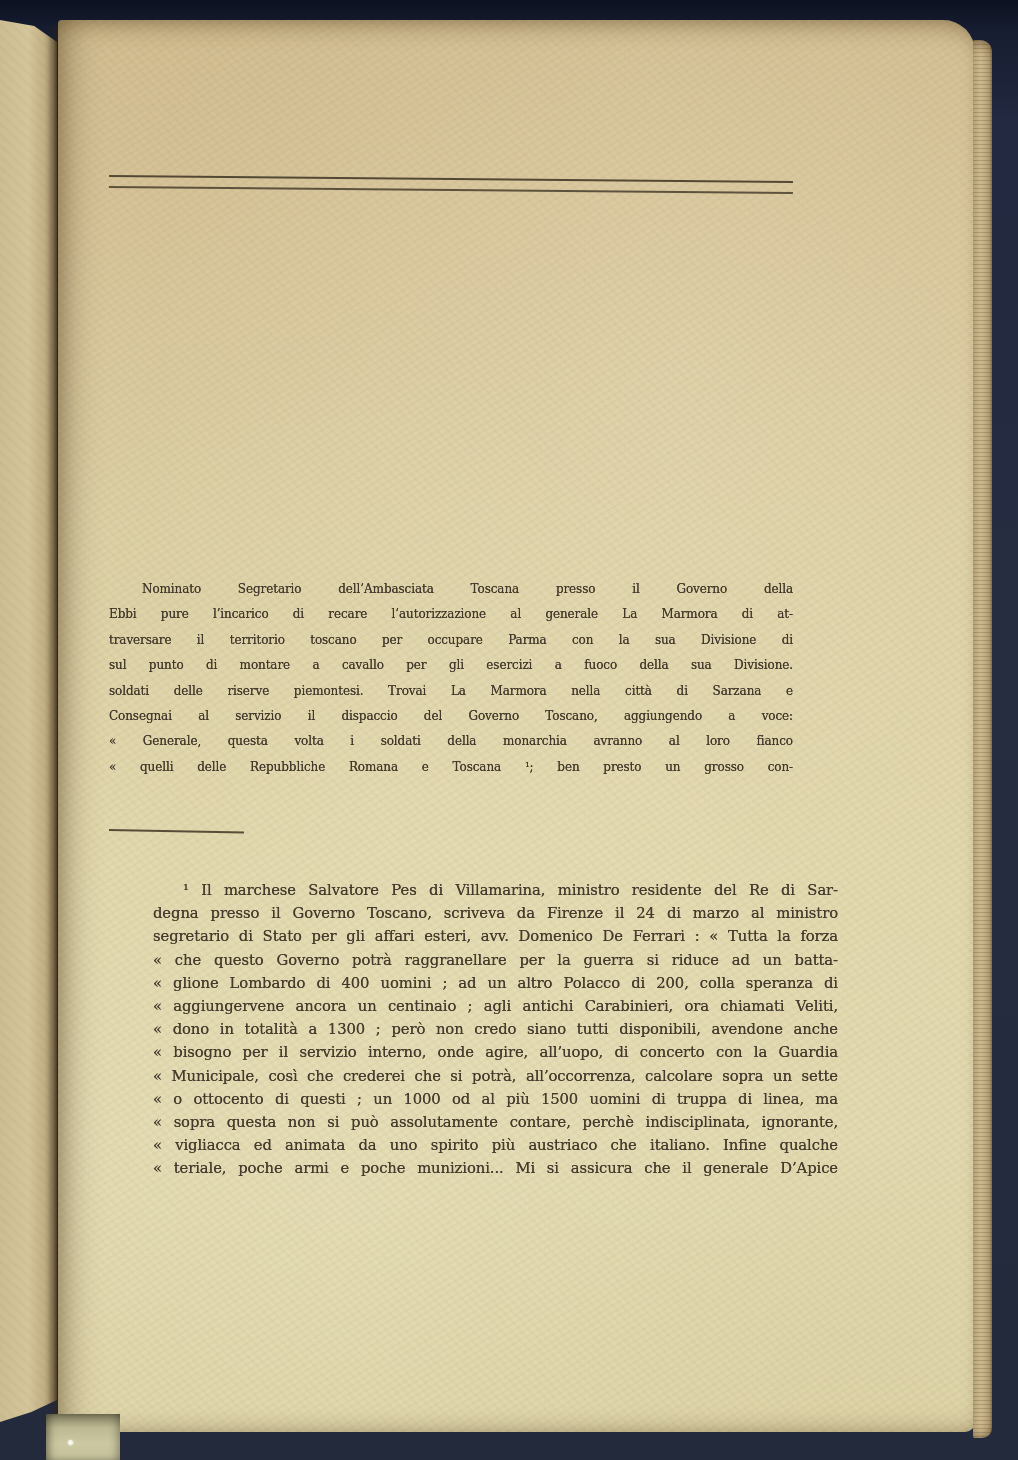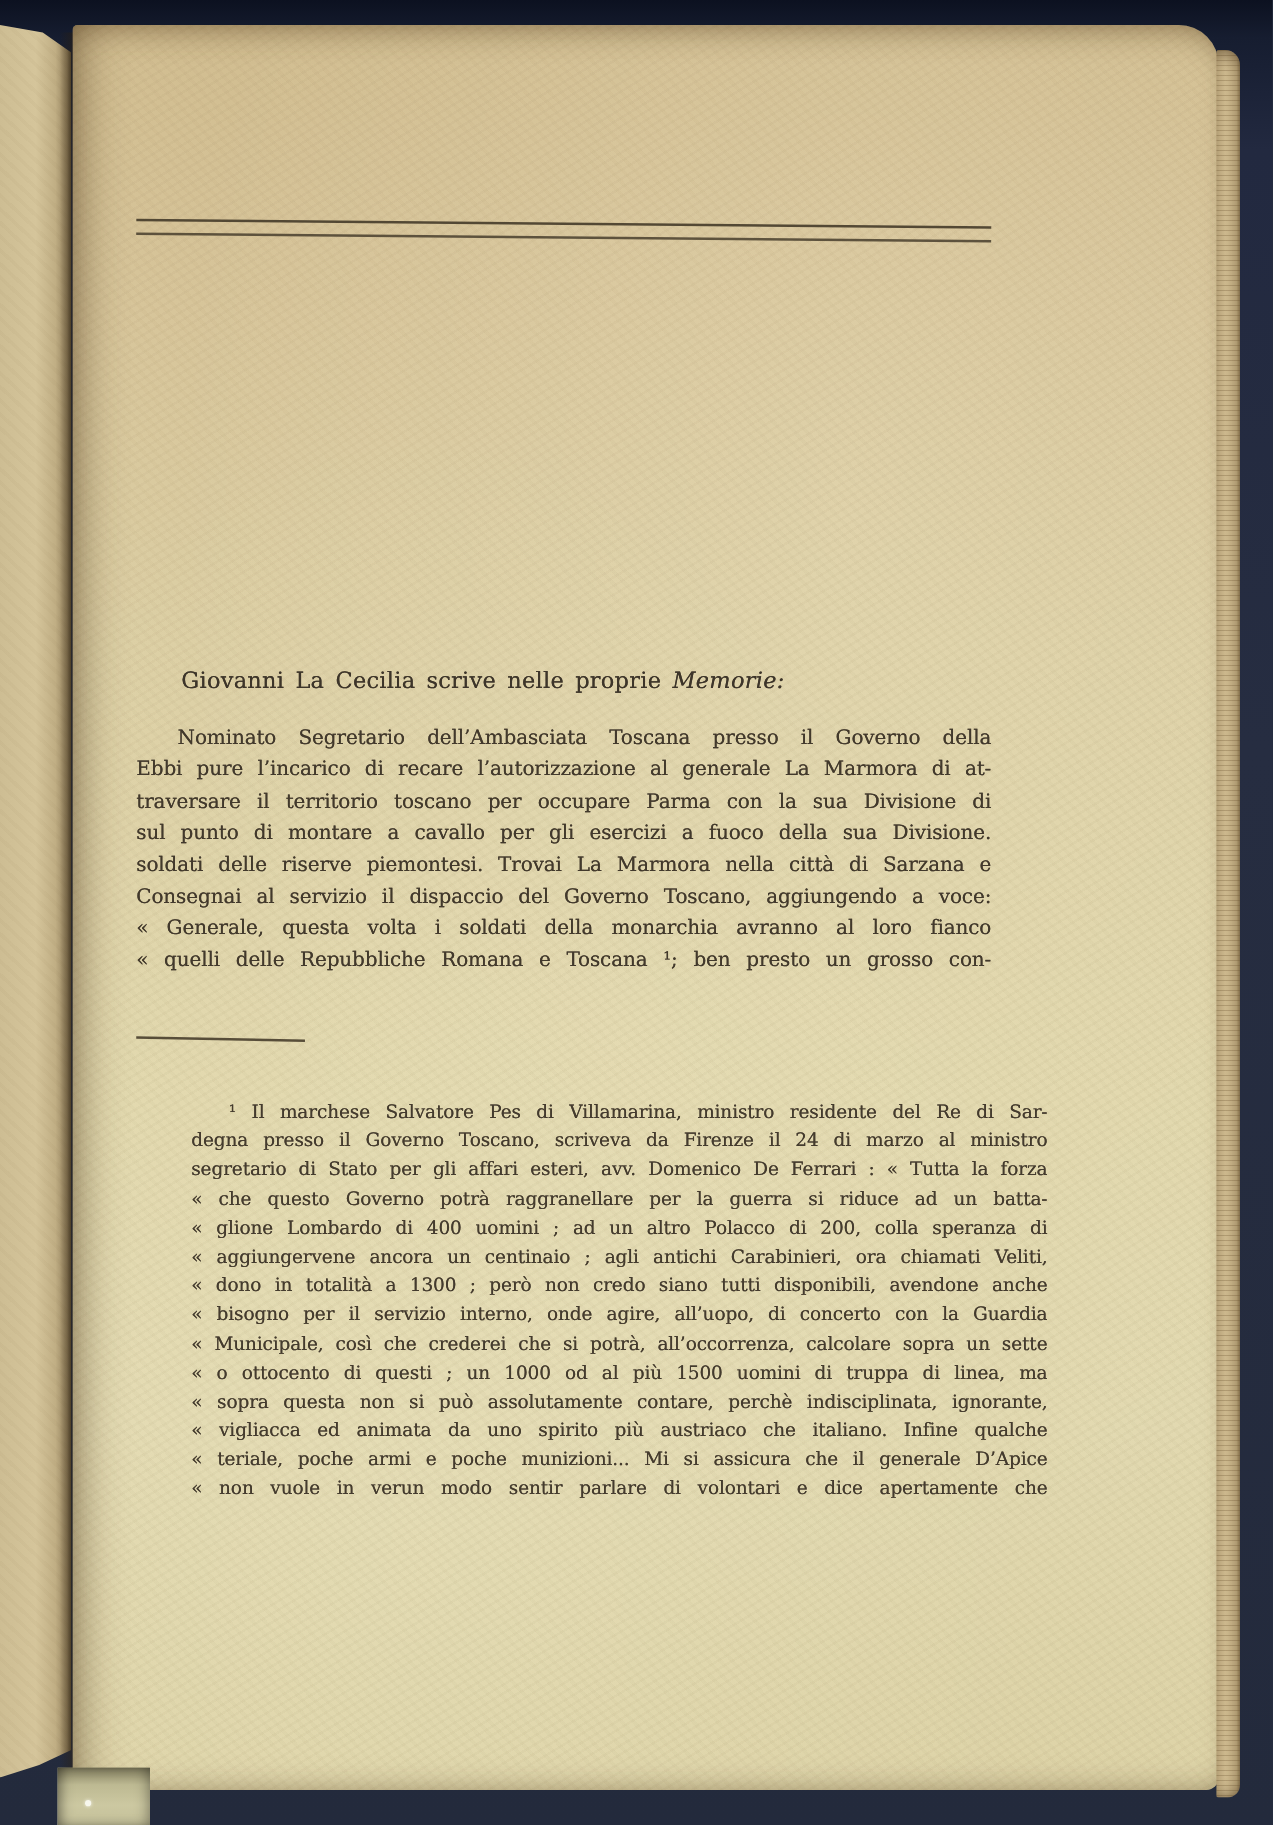--- a/index.html
+++ b/index.html
@@ -65,21 +65,21 @@
   
   .heading{
     position:absolute;left:51px;top:512px;width:684px;
     font-size:18px;line-height:26px;color:#3d352a;
     padding-left:36px;letter-spacing:.2px;word-spacing:3px;
     text-shadow:0 0 .5px rgba(60,50,36,.9);
   }
   .heading .emph{font-style:italic;}
   .para{position:absolute;left:51px;top:557px;width:684px;}
   .para .ln{
-    height:25.4px;line-height:25.4px;font-size:16px;color:#42392c;
+    height:25.4px;line-height:25.4px;font-size:12px;color:#42392c;
     text-align:justify;text-align-last:justify;overflow:hidden;
     letter-spacing:-.1px;text-shadow:0 0 .5px rgba(62,52,38,.85);
   }
   .ln.indent{padding-left:33px;}
   .fnsep{
     position:absolute;left:51px;top:809px;width:135px;height:2px;
     background:rgba(72,62,44,.9);transform:rotate(1.1deg);transform-origin:0 50%;
   }
   .footnote{position:absolute;left:51px;top:858px;width:685px;margin-left:44px;}
   .footnote .ln{
@@ -98,23 +98,20 @@
     <div class="facing-grain"></div>
   </div>
 
   <div class="gutter"></div>
 
   <div class="page">
     <div class="page-grain"></div>
 
     <div class="rule-double"></div>
 
-    <div class="heading">
-      <span>Giovanni La Cecilia scrive nelle proprie </span><span class="emph">Memorie:</span>
-    </div>
 
     <div class="para">
       <div class="ln indent">Nominato Segretario dell’Ambasciata Toscana presso il Governo della</div>
       <div class="ln">Ebbi pure l’incarico di recare l’autorizzazione al generale La Marmora di at-</div>
       <div class="ln">traversare il territorio toscano per occupare Parma con la sua Divisione di</div>
       <div class="ln">sul punto di montare a cavallo per gli esercizi a fuoco della sua Divisione.</div>
       <div class="ln">soldati delle riserve piemontesi. Trovai La Marmora nella città di Sarzana e</div>
       <div class="ln">Consegnai al servizio il dispaccio del Governo Toscano, aggiungendo a voce:</div>
       <div class="ln">« Generale, questa volta i soldati della monarchia avranno al loro fianco</div>
       <div class="ln">« quelli delle Repubbliche Romana e Toscana ¹; ben presto un grosso con-</div>
@@ -129,21 +126,20 @@
       <div class="ln">« che questo Governo potrà raggranellare per la guerra si riduce ad un batta-</div>
       <div class="ln">« glione Lombardo di 400 uomini ; ad un altro Polacco di 200, colla speranza di</div>
       <div class="ln">« aggiungervene ancora un centinaio ; agli antichi Carabinieri, ora chiamati Veliti,</div>
       <div class="ln">« dono in totalità a 1300 ; però non credo siano tutti disponibili, avendone anche</div>
       <div class="ln">« bisogno per il servizio interno, onde agire, all’uopo, di concerto con la Guardia</div>
       <div class="ln">« Municipale, così che crederei che si potrà, all’occorrenza, calcolare sopra un sette</div>
       <div class="ln">« o ottocento di questi ; un 1000 od al più 1500 uomini di truppa di linea, ma</div>
       <div class="ln">« sopra questa non si può assolutamente contare, perchè indisciplinata, ignorante,</div>
       <div class="ln">« vigliacca ed animata da uno spirito più austriaco che italiano. Infine qualche</div>
       <div class="ln">« teriale, poche armi e poche munizioni... Mi si assicura che il generale D’Apice</div>
-      <div class="ln">« non vuole in verun modo sentir parlare di volontari e dice apertamente che</div>
     </div>
   </div>
 
   <div class="edge-right"></div>
 
   <div class="tailband"></div>
 
 </div>
 
 </body></html>

